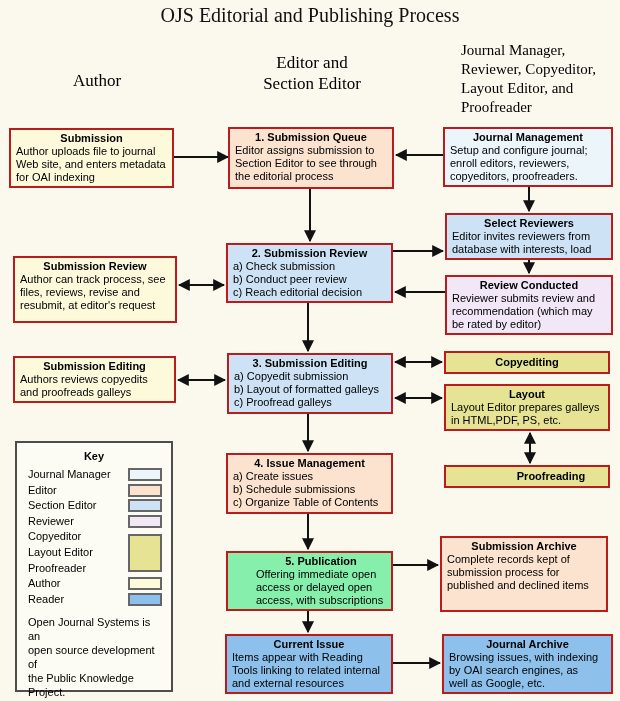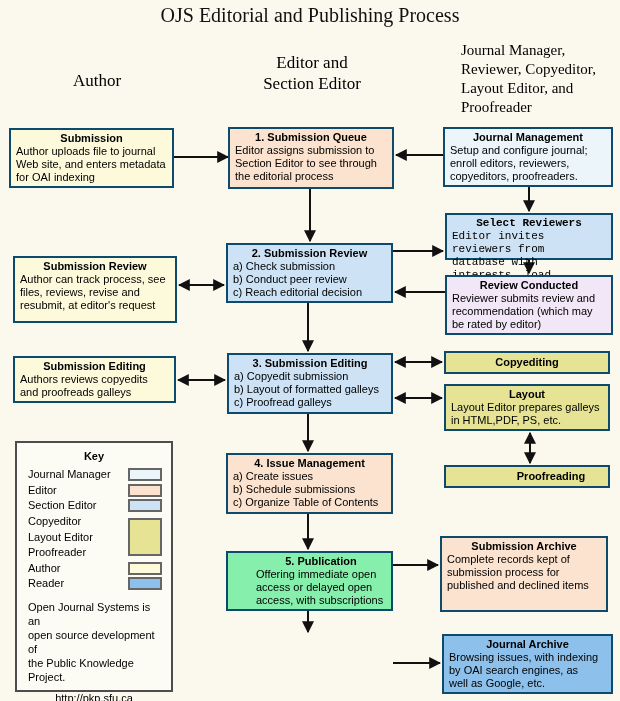--- a/index.html
+++ b/index.html
@@ -9,21 +9,21 @@
 
   .page-title{position:absolute;top:4px;left:0;width:620px;text-align:center;
     font:20px "Liberation Serif","DejaVu Serif",serif;color:#111}
   .h-author{position:absolute;left:38px;top:71px;width:118px;text-align:center;
     font:17px "Liberation Serif","DejaVu Serif",serif}
   .h-editor{position:absolute;left:228px;top:52px;width:168px;text-align:center;
     font:17px/21px "Liberation Serif","DejaVu Serif",serif;white-space:pre-line}
   .h-roles{position:absolute;left:461px;top:41px;width:155px;
     font:15px/19px "Liberation Serif","DejaVu Serif",serif;white-space:pre-line}
 
-  .fbox{position:absolute;box-sizing:border-box;border:2px solid #0c4a6e;
+  .fbox{position:absolute;box-sizing:border-box;border:2px solid #b91c1c;
     padding:2px 5px;font:11px/13px "Liberation Sans","DejaVu Sans",sans-serif;z-index:1}
   .bt{font-weight:bold;text-align:center}
   .bb{white-space:pre-line}
   .slim{display:flex;align-items:center;justify-content:center;padding:0}
   .slim .bt{width:100%}
 
   .b-submission{left:9px;top:128px;width:165px;height:60px}
   .b-subqueue{left:228px;top:127px;width:166px;height:62px}
   .b-jmgmt{left:443px;top:127px;width:170px;height:60px}
   .b-selrev{left:445px;top:213px;width:168px;height:47px}
@@ -111,21 +111,21 @@
 the editorial process</div>
   </div>
 
   <div class="fbox b-jmgmt" style="background: rgb(235, 245, 250);">
     <div class="bt">Journal Management</div>
     <div class="bb">Setup and configure journal;
 enroll editors, reviewers,
 copyeditors, proofreaders.</div>
   </div>
 
-  <div class="fbox b-selrev" style="background: rgb(205, 227, 245); font-family: Liberation Mono, monospace;">
+  <div class="fbox b-selrev" style="background: rgb(205, 227, 245);">
     <div class="bt">Select Reviewers</div>
     <div class="bb">Editor invites reviewers from
 database with interests, load</div>
   </div>
 
   <div class="fbox b-subrev-e" style="background: rgb(205, 227, 245);">
     <div class="bt">2. Submission Review</div>
     <div class="bb">a) Check submission
 b) Conduct peer review
 c) Reach editorial decision</div>
@@ -186,20 +186,26 @@
 access, with subscriptions</div>
   </div>
 
   <div class="fbox b-subarch" style="background: rgb(251, 227, 207);">
     <div class="bt">Submission Archive</div>
     <div class="bb">Complete records kept of
 submission process for
 published and declined items</div>
   </div>
 
+  <div class="fbox b-curissue" style="background: rgb(141, 193, 236);">
+    <div class="bt">Current Issue</div>
+    <div class="bb">Items appear with Reading
+Tools linking to related internal
+and external resources</div>
+  </div>
 
   <div class="fbox b-jarch" style="background: rgb(141, 193, 236);">
     <div class="bt">Journal Archive</div>
     <div class="bb">Browsing issues, with indexing
 by OAI search engines, as
 well as Google, etc.</div>
   </div>
 
   <div class="keybox">
     <div class="ktitle">Key</div>
@@ -207,20 +213,24 @@
       <span class="klabel">Journal Manager</span>
       <span class="sw" style="background: rgb(235, 245, 250);"></span>
     </div>
     <div class="krow">
       <span class="klabel">Editor</span>
       <span class="sw" style="background: rgb(251, 227, 207);"></span>
     </div>
     <div class="krow">
       <span class="klabel">Section Editor</span>
       <span class="sw" style="background: rgb(205, 227, 245);"></span>
+    </div>
+    <div class="krow">
+      <span class="klabel">Reviewer</span>
+      <span class="sw" style="background: rgb(241, 231, 247);"></span>
     </div>
     <div class="krow kgroup">
       <span class="kcol">
         <span class="klabel">Copyeditor</span>
         <span class="klabel">Layout Editor</span>
         <span class="klabel">Proofreader</span>
       </span>
       <span class="sw swbig" style="background: rgb(230, 228, 148);"></span>
     </div>
     <div class="krow">

